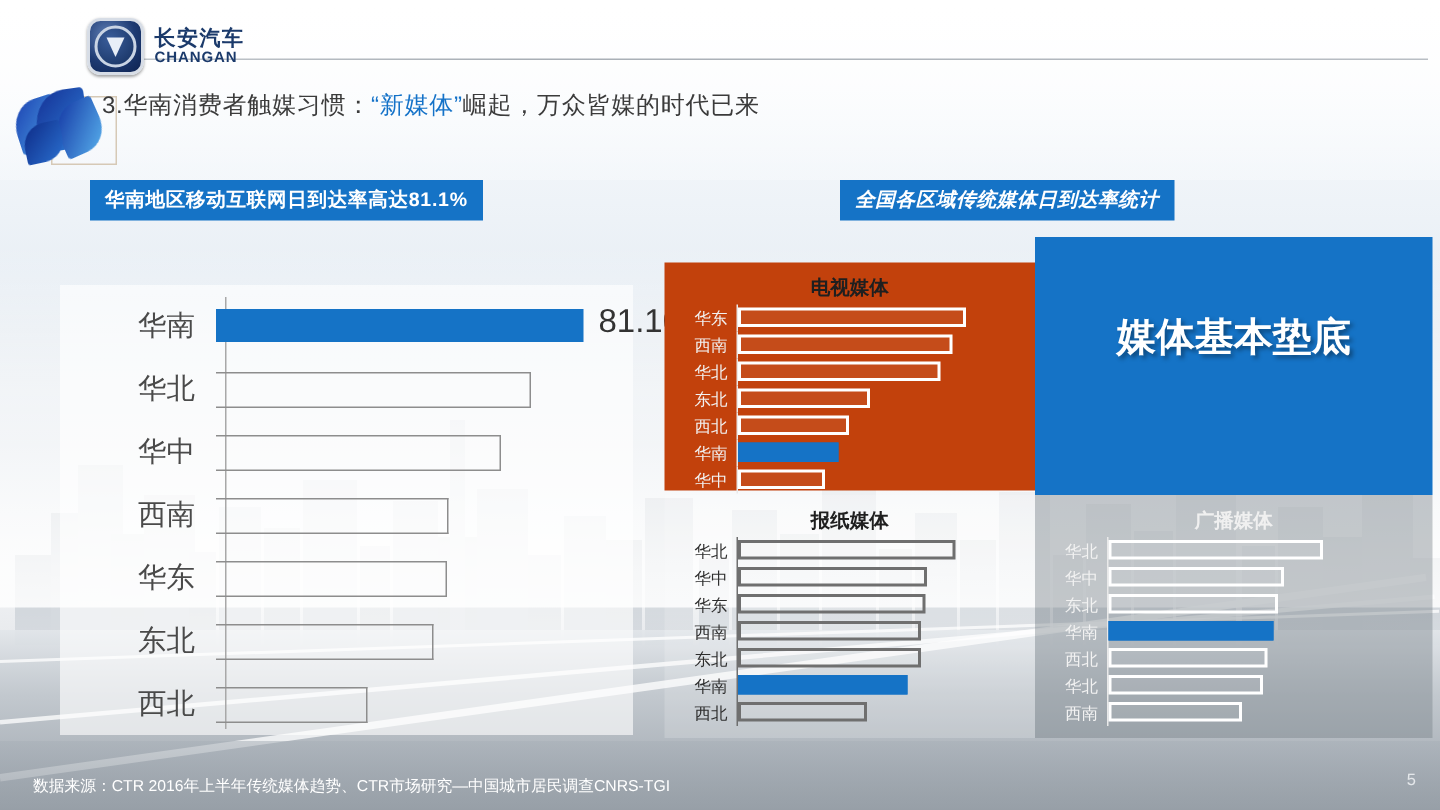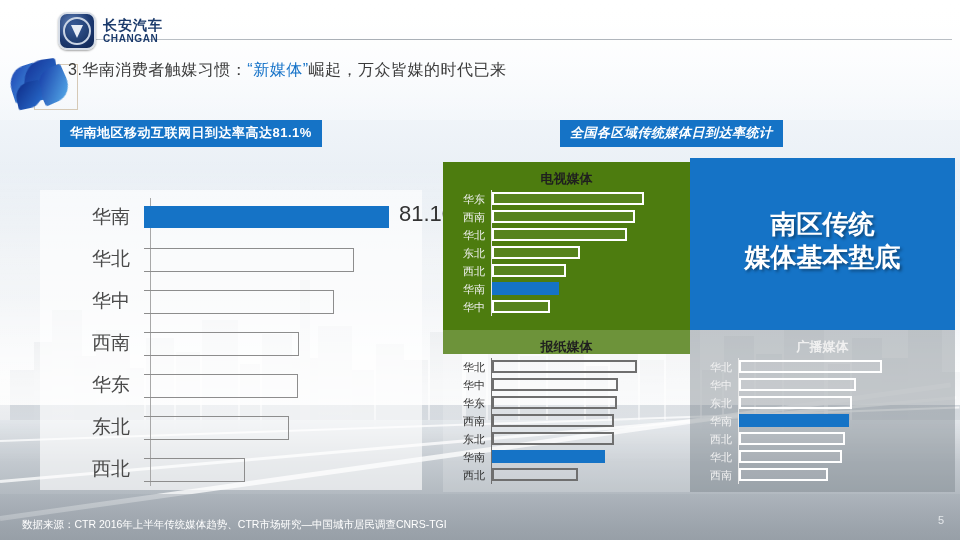--- a/index.html
+++ b/index.html
@@ -59,21 +59,21 @@
   .lcat{width:104px;text-align:right;padding-right:14px;font-size:19px;color:#4a4a4a;box-sizing:border-box;}
   .lbarwrap{position:relative;height:42px;flex:1;}
   .lbar{position:absolute;left:0;top:10px;height:22px;}
   .lbar.fill{background:#1573c6;}
   .lbar.outline{border:1px solid #8d8d8d;border-left:none;background:transparent;}
   .lval{position:absolute;top:5px;font-size:22px;color:#333;}
 
   
   .quad{position:absolute;left:443px;top:158px;width:512px;height:334px;}
   .q{position:absolute;box-sizing:border-box;}
-  .q-tv{left:0;top:4px;width:247px;height:192px;background:#4d7c0f;}
+  .q-tv{left:0;top:17px;width:247px;height:152px;background:#c2410c;}
   .q-blue{left:247px;top:0;width:265px;height:172px;background:#1573c6;}
   .q-paper{left:0;top:172px;width:247px;height:162px;background:rgba(255,255,255,.18);}
   .q-radio{left:247px;top:172px;width:265px;height:162px;background:rgba(120,128,136,.42);}
 
   .q-title{text-align:center;font-size:13px;font-weight:bold;margin-top:8px;}
   .q-tv .q-title{color:#1f1f1f;}
   .q-paper .q-title{color:#1f1f1f;}
   .q-radio .q-title{color:#f0f0f0;}
 
   .mini{position:absolute;left:0;right:0;top:28px;bottom:6px;}
@@ -284,21 +284,20 @@
             <div class="mbarwrap">
               <div class="maxis"></div>
               <div class="mbar out-w" style="width: 58px;"></div>
             </div>
           </div>
         </div>
     </div>
 
     <div class="q q-blue">
       <div class="blue-txt">
-        <div>南区传统</div>
         <div>媒体基本垫底</div>
       </div>
     </div>
 
     <div class="q q-paper">
       <div class="q-title">报纸媒体</div>
       <div class="mini" id="paper-rows">
           <div class="mrow">
             <div class="mcat">华北</div>
             <div class="mbarwrap">

